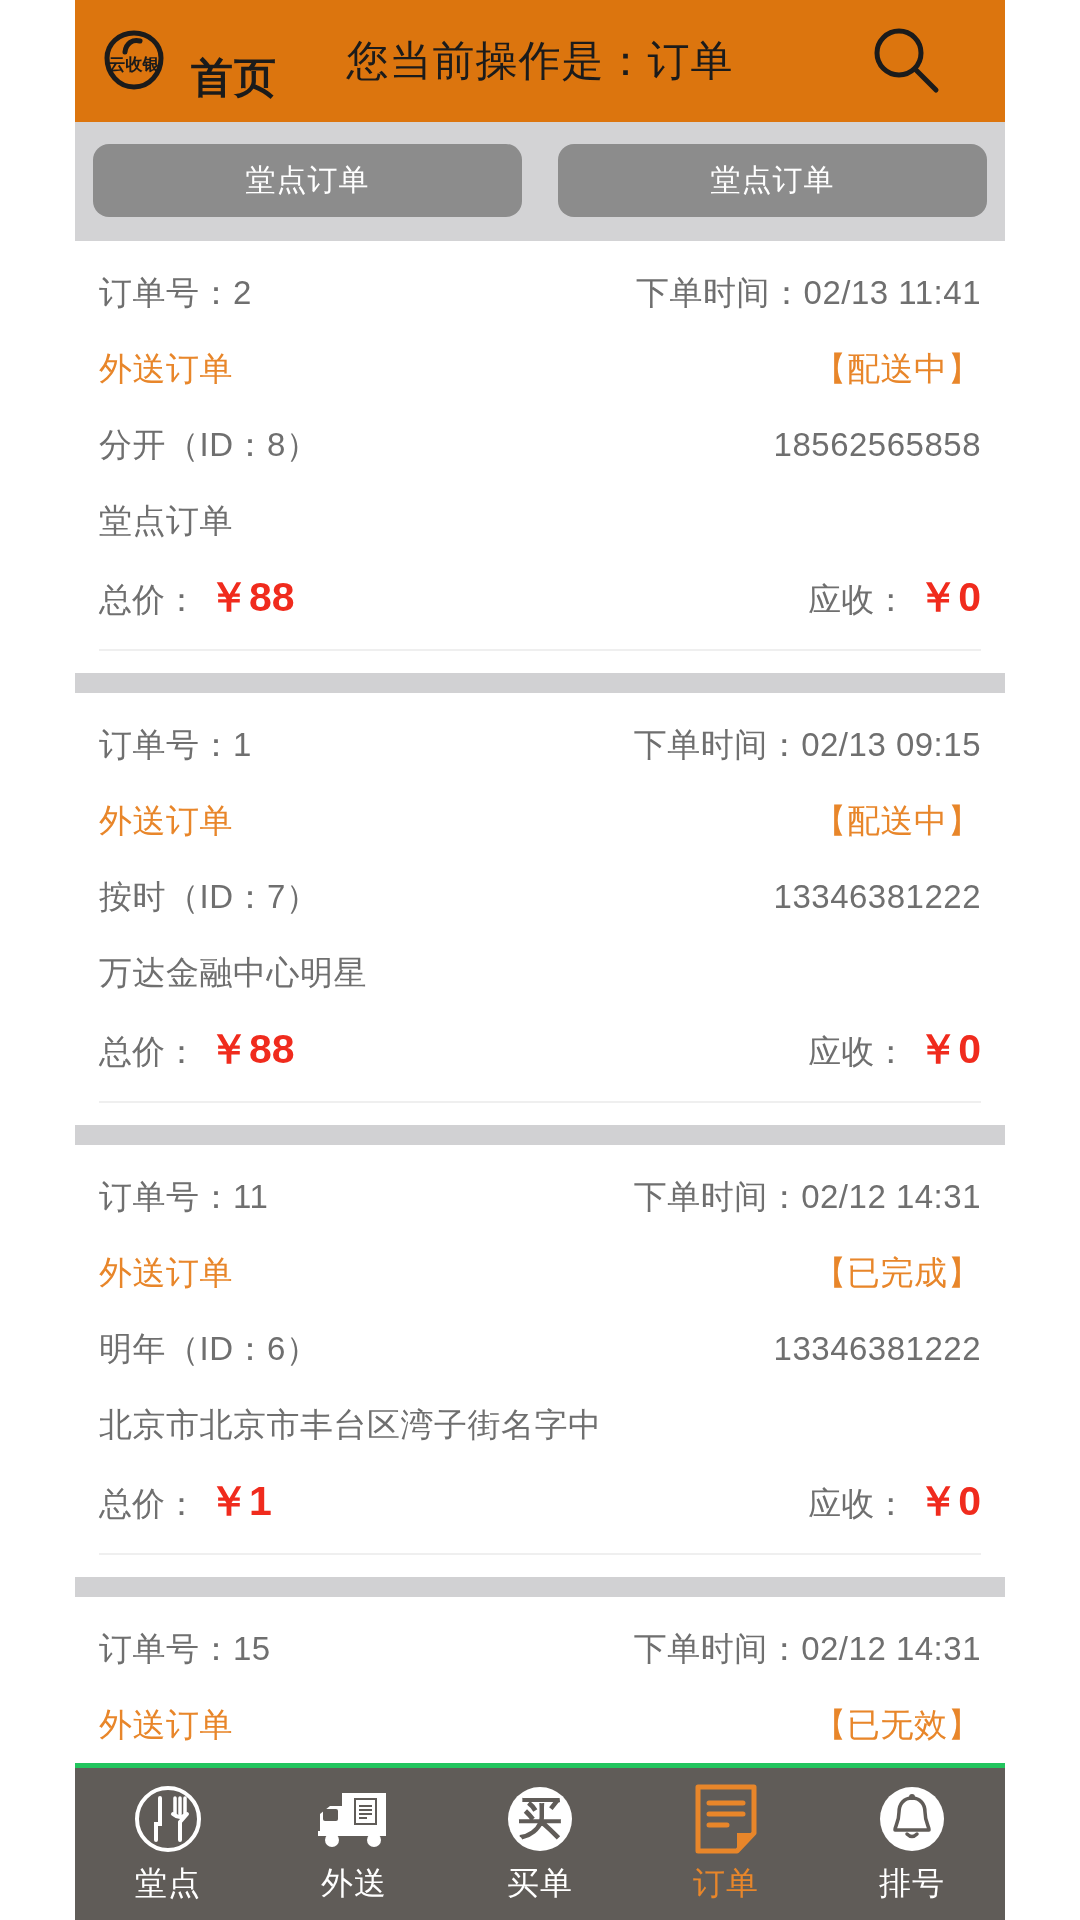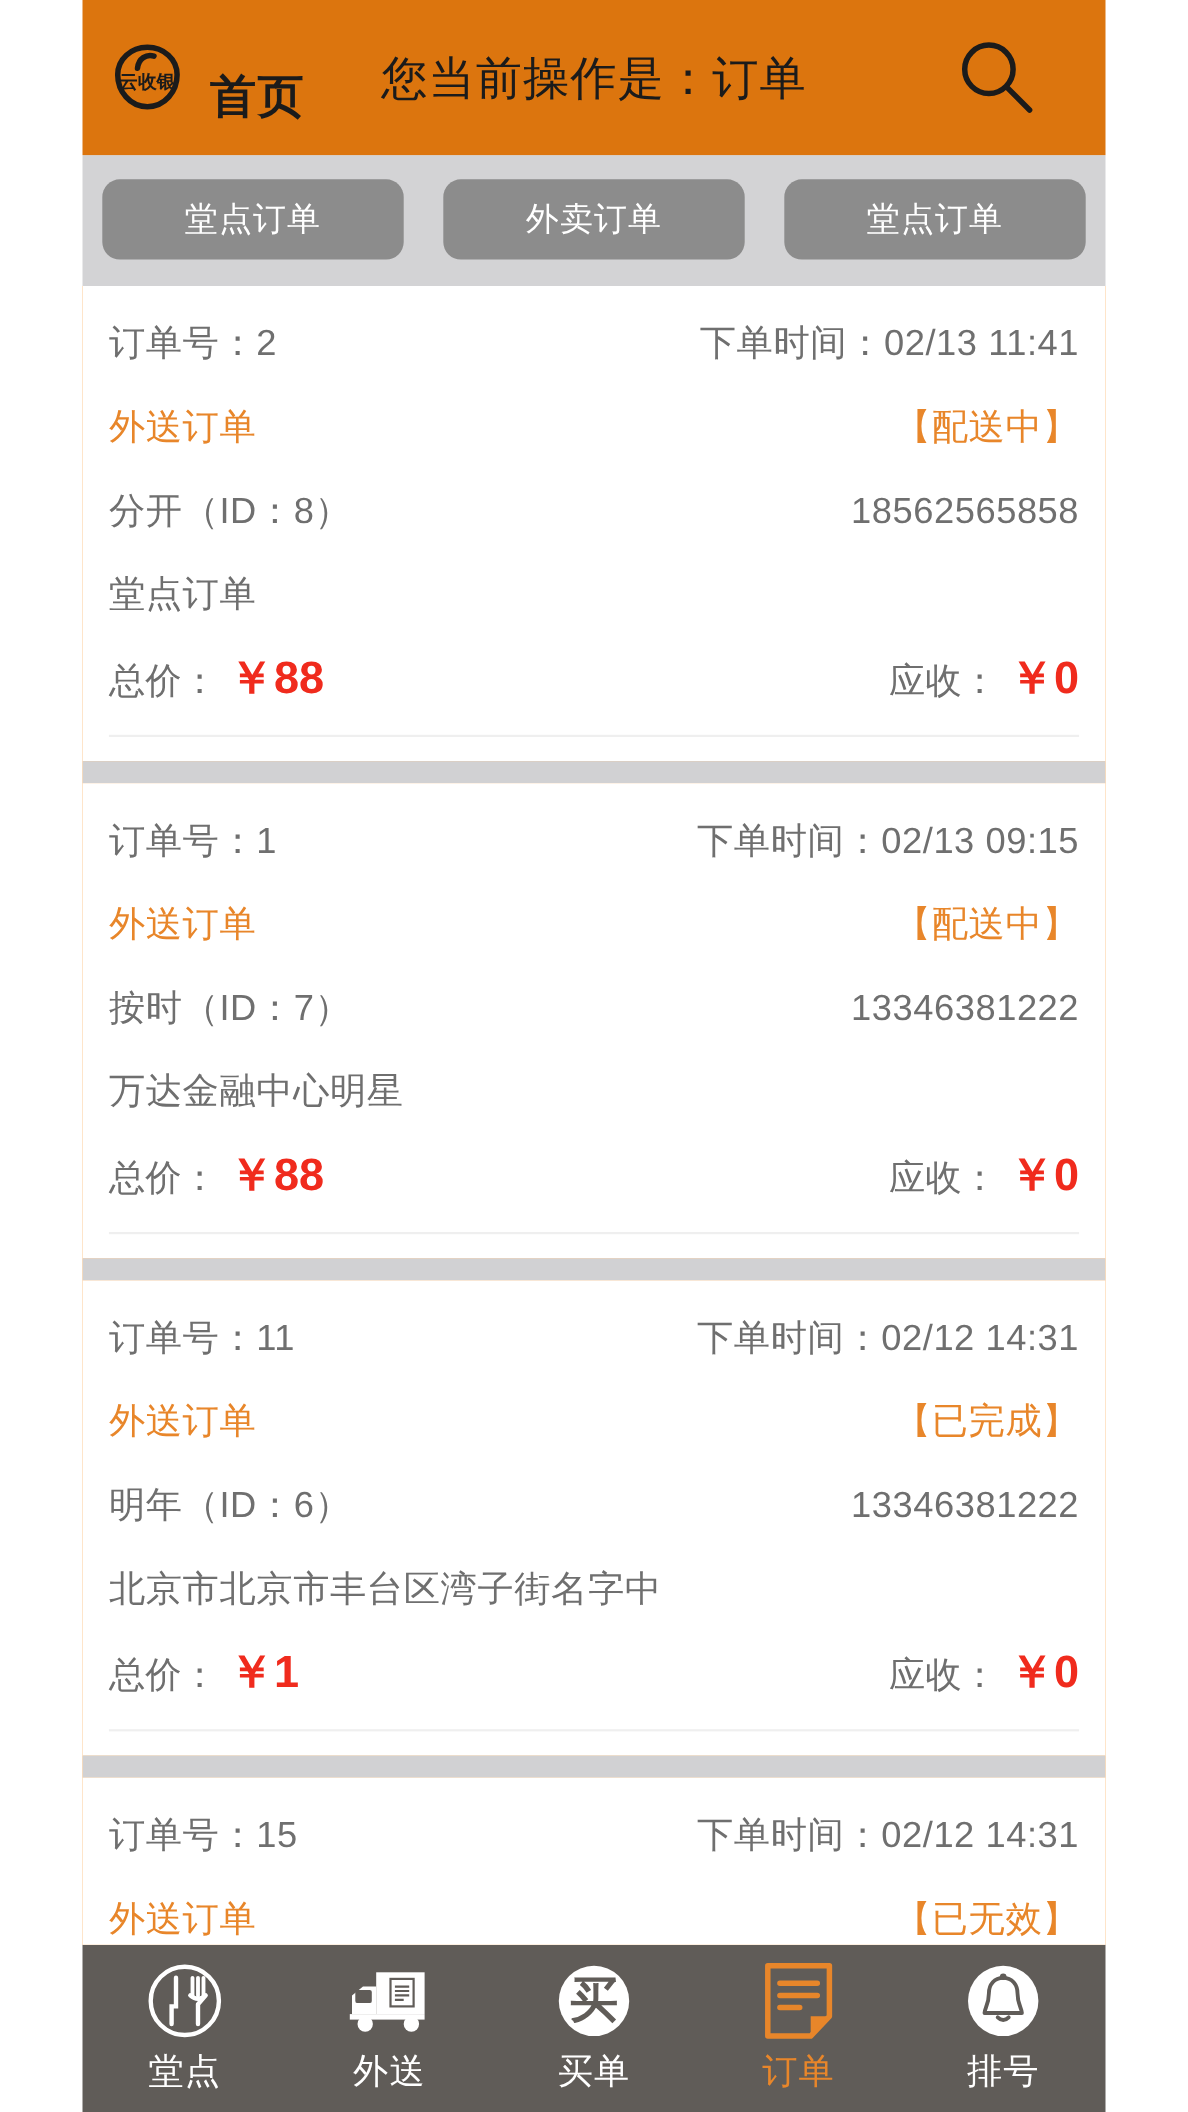--- a/index.html
+++ b/index.html
@@ -11,21 +11,21 @@
   }
   #app {
     position:relative;
     width:1080px; height:1920px;
     background:#ffffff;
     display:flex; flex-direction:column;
   }
 
   
   .header {
-    height:141px;
+    height:122px;
     background:#DC750E;
     margin:0 75px 0 75px;
     display:flex; align-items:center;
     position:relative;
     flex:0 0 auto;
   }
   .logo {
     width:78px; height:66px;
     margin-left:20px;
     position:relative;
@@ -78,21 +78,21 @@
     color:#ffffff;
     font-size:30px;
     display:flex; align-items:center; justify-content:center;
     letter-spacing:1px;
     user-select:none;
   }
 
   
   .order-list {
     flex:1 1 auto;
-    background:#fdba74;
+    background:#22c55e;
     margin:0 75px;
     overflow:hidden;
     position:relative;
   }
   .order-card {
     background:#ffffff;
     padding:0 24px;
   }
   .order-sep {
     height:20px;
@@ -173,21 +173,20 @@
     <div class="search-btn">
       <svg width="80" height="80" viewBox="0 0 80 80" xmlns="http://www.w3.org/2000/svg">
         <circle cx="33" cy="32" r="22" fill="none" stroke="#1b1b1b" stroke-width="5"></circle>
         <line x1="49" y1="48" x2="70" y2="69" stroke="#1b1b1b" stroke-width="5" stroke-linecap="round"></line>
       </svg>
     </div>
   </div>
 
   <div class="tabbar">
     <div class="tab-pill">堂点订单</div>
-    <div class="tab-pill">外卖订单</div>
     <div class="tab-pill">堂点订单</div>
   </div>
 
   <div class="order-list">
 
     <div class="order-card">
       <div class="card-pad-top"></div>
       <div class="row">
         <span class="cell">订单号：2</span>
         <span class="cell">下单时间：02/13 11:41</span>

